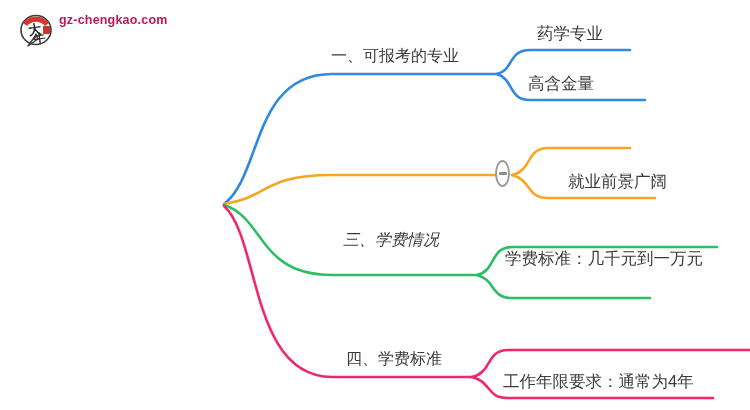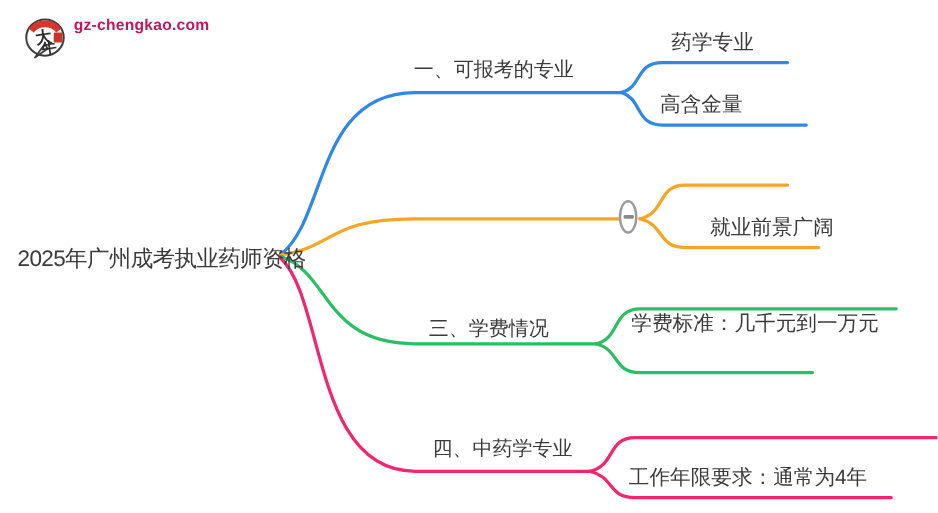--- a/index.html
+++ b/index.html
@@ -62,25 +62,24 @@
         <text x="11" y="25" font-size="13" font-weight="bold" fill="#2b2b2b" font-family="'DejaVu Sans',sans-serif" transform="rotate(-8 11 25)">大</text>
         <text x="16" y="33" font-size="12" font-weight="bold" fill="#2b2b2b" font-family="'DejaVu Sans',sans-serif" transform="rotate(-8 16 33)">牛</text>
         <rect x="25" y="16" width="7" height="8" rx="1" fill="#c6352b"></rect>
       </svg>
     </span>
     <div class="logo-text">
       <div class="logo-url" style="color: #be185d;">gz-chengkao.com</div>
     </div>
   </div>
 
-  <div class="node root-label" style="left:14px;top:195px;">2025年广州成考执业药师资格</div>
 
   <div class="node branch-label" style="left:331px;top:46px;">一、可报考的专业</div>
-  <div class="node branch-label" style="left:343px;top:253px;">三、学费情况</div>
-  <div class="node branch-label" style="left:346px;top:349px;">四、中药学专业</div>
+  <div class="node branch-label" style="left:343px;top:230px;font-style:italic;">三、学费情况</div>
+  <div class="node branch-label" style="left:346px;top:349px;">四、学费标准</div>
 
   <div class="collapse-btn" style="border-color: rgb(155, 155, 155);">
     <span class="minus"></span>
   </div>
 
   <div class="node child-label" style="left:537px;top:23px;">药学专业</div>
   <div class="node child-label" style="left:528px;top:73px;">高含金量</div>
 
   <div class="node child-label" style="left:568px;top:171px;">就业前景广阔</div>
 

